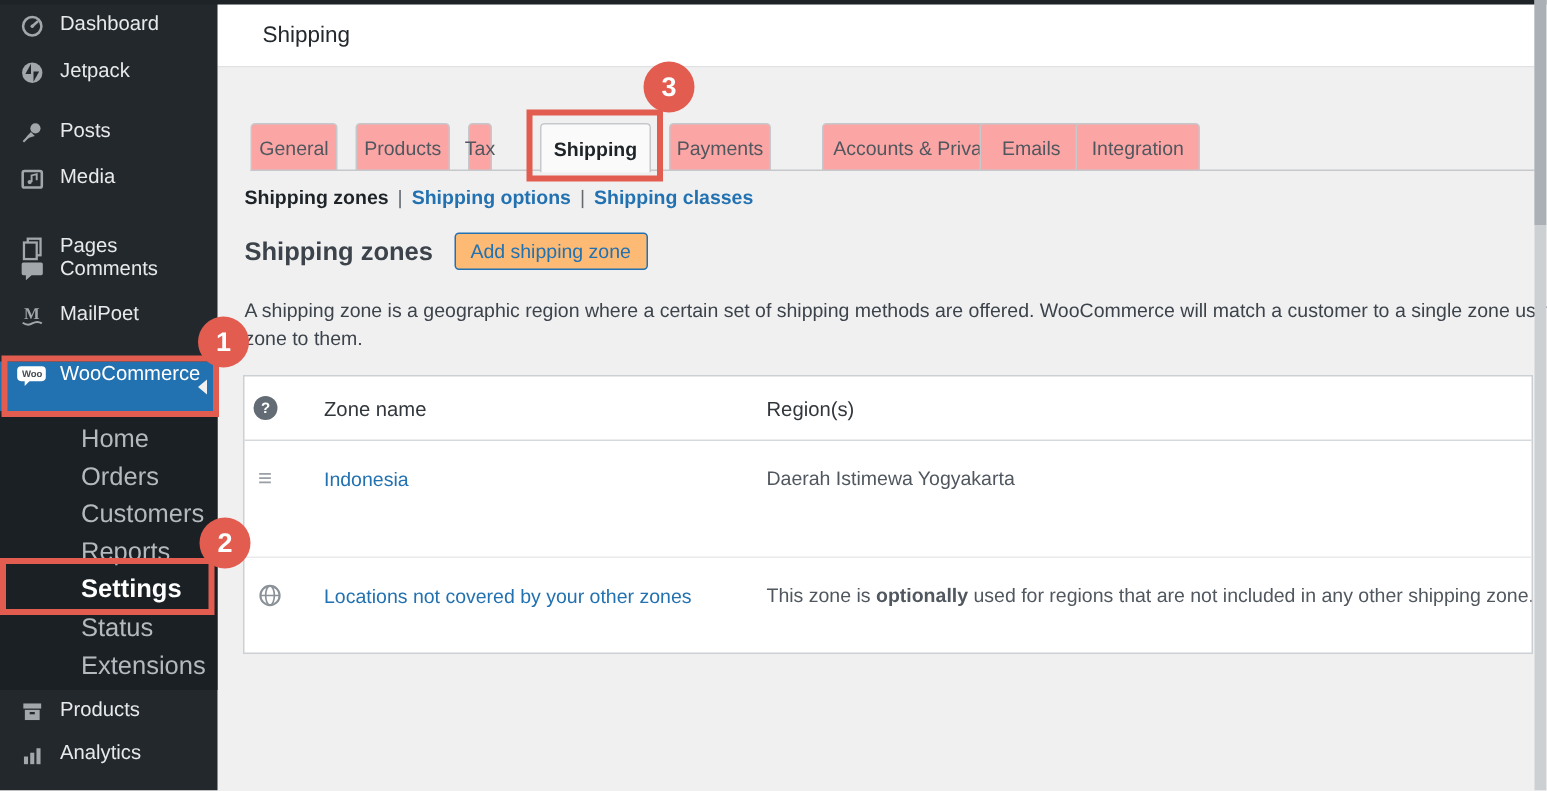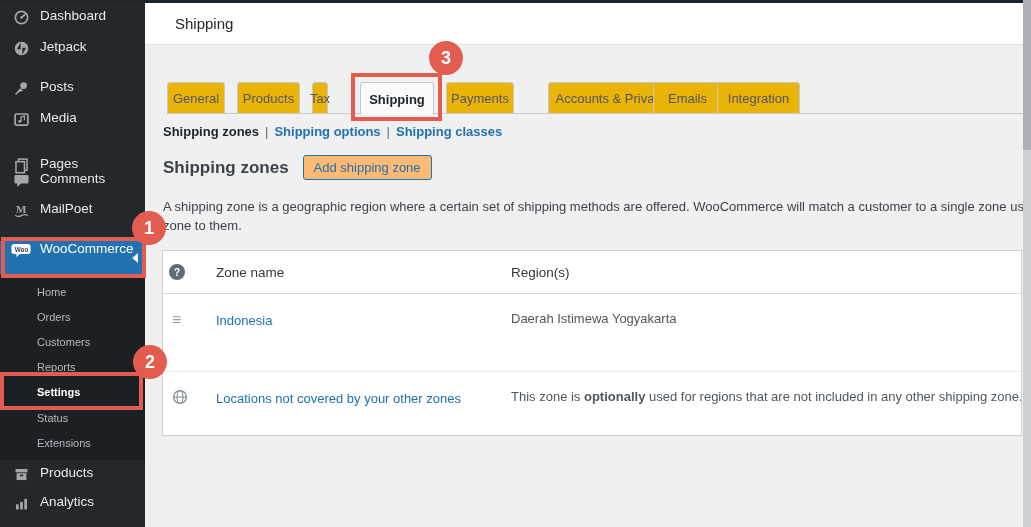--- a/index.html
+++ b/index.html
@@ -13,32 +13,32 @@
   
   .sidebar { position:absolute; left:0; top:0; width:145px; height:527px; background:#23282d; z-index:4; }
   .menu-item { position:absolute; left:0; width:145px; height:27px; display:flex; gap:9px;
                padding-left:11px; color:#e7e9ea; font-size:13.5px; cursor:pointer; }
   .menu-item .mi-icon { width:20px; height:18px; display:flex; align-items:center; justify-content:center; flex:none; }
   .menu-item svg { display:block; }
   .menu-item.active { background:#2271b1; color:#fff; height:33px; }
   .wc-arrow { position:absolute; right:7px; top:50%; margin-top:-5px; width:0; height:0;
               border-top:5px solid transparent; border-bottom:5px solid transparent; border-right:6px solid #f0f0f1; }
   .submenu-bg { position:absolute; left:0; top:276px; width:145px; height:184px; background:#1b2025; }
-  .submenu-item { position:absolute; left:0; width:145px; height:25px; line-height:25px; padding-left:37px;
-                  color:#b4b9be; font-size:11px; cursor:pointer; }
+  .submenu-item { position:absolute; left:17px; width:145px; height:25px; line-height:25px; padding-left:37px;
+                  color:#b4b9be; font-size:17px; cursor:pointer; }
   .submenu-item.current { color:#ffffff; font-weight:700; }
 
   
   .content-header { position:absolute; left:145px; top:3px; width:878px; height:42px; background:#ffffff;
                     border-bottom:1px solid #dfe1e3; z-index:2; }
   .content-header .page-title { padding-left:30px; line-height:41px; font-size:15px; color:#23282d; }
 
   
   .tab-baseline { position:absolute; left:167px; top:113px; width:856px; height:1px; background:#c6c8cb; z-index:6; }
-  .tab { position:absolute; top:82px; height:32px; background:#eab308; border:1px solid #c6c8cb;
+  .tab { position:absolute; top:82px; height:32px; background:#fca5a5; border:1px solid #c6c8cb;
          border-radius:3px 3px 0 0; color:#50575e; font-size:13px; display:flex; align-items:center;
          justify-content:center; cursor:pointer; z-index:8; }
   .tab.active { background:#fafafb; color:#1d2327; font-weight:700; height:33px; border-bottom:none; z-index:12; }
 
   
   .subnav { position:absolute; left:163px; top:124px; font-size:13px; font-weight:700; color:#1d2327;
             display:flex; gap:6px; z-index:3; }
   .subnav .sep { color:#646970; font-weight:400; }
   .subnav a { color:#2271b1; text-decoration:none; cursor:pointer; }
 

